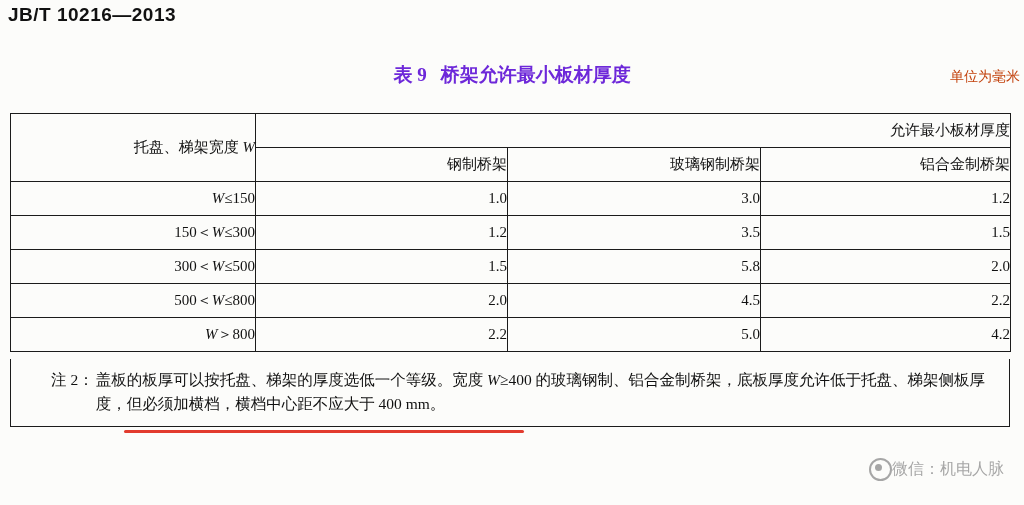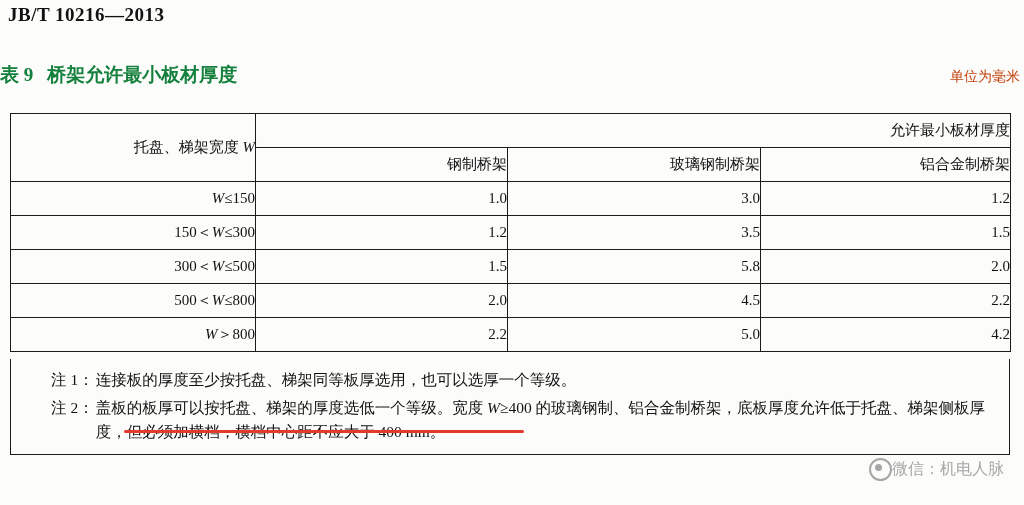--- a/index.html
+++ b/index.html
@@ -17,35 +17,35 @@
   }
   .page {
     position: absolute;
     inset: 0;
     background: #fcfcfa;
   }
   .std-code {
     position: absolute;
     left: 8px;
     top: 4px;
-    font-family: Liberation Serif, serif;
+    font-family: Liberation Sans, sans-serif;
     font-weight: bold;
     font-size: 19px;
     letter-spacing: 0.5px;
     color: #111;
   }
   .table-caption {
     position: absolute;
     top: 62px;
     left: 0;
     width: 1024px;
-    text-align: left;
+    text-align: center;
     font-size: 19px;
     font-weight: bold;
-    color: #15803d;
+    color: #6d28d9;
   }
   .table-caption .num {
     margin-right: 14px;
   }
   .unit-note {
     position: absolute;
     right: 4px;
     top: 68px;
     font-size: 14px;
     color: #c2410c;
@@ -213,24 +213,20 @@
         <td class="rowlabel"><span class="italic-var">W</span>＞800</td>
         <td class="numcell">2.2</td>
         <td class="numcell">5.0</td>
         <td class="numcell">4.2</td>
       </tr>
     </tbody>
   </table>
 
   <div class="notes">
     <div class="note-row">
-      <span class="note-label">注 1：</span>
-      <span class="note-text">连接板的厚度至少按托盘、梯架同等板厚选用，也可以选厚一个等级。</span>
-    </div>
-    <div class="note-row">
       <span class="note-label">注 2：</span>
       <span class="note-text">盖板的板厚可以按托盘、梯架的厚度选低一个等级。宽度 <span class="italic-var">W</span>≥400 的玻璃钢制、铝合金制桥架，底板厚度允许低于托盘、梯架侧板厚度，但必须加横档，横档中心距不应大于 400 mm。</span>
     </div>
   </div>
 
   <div class="underline-red" style="background: rgb(226, 59, 46);"></div>
 
   <div class="watermark">
     <span class="wm-logo"></span>
     <span>微信：机电人脉</span>

